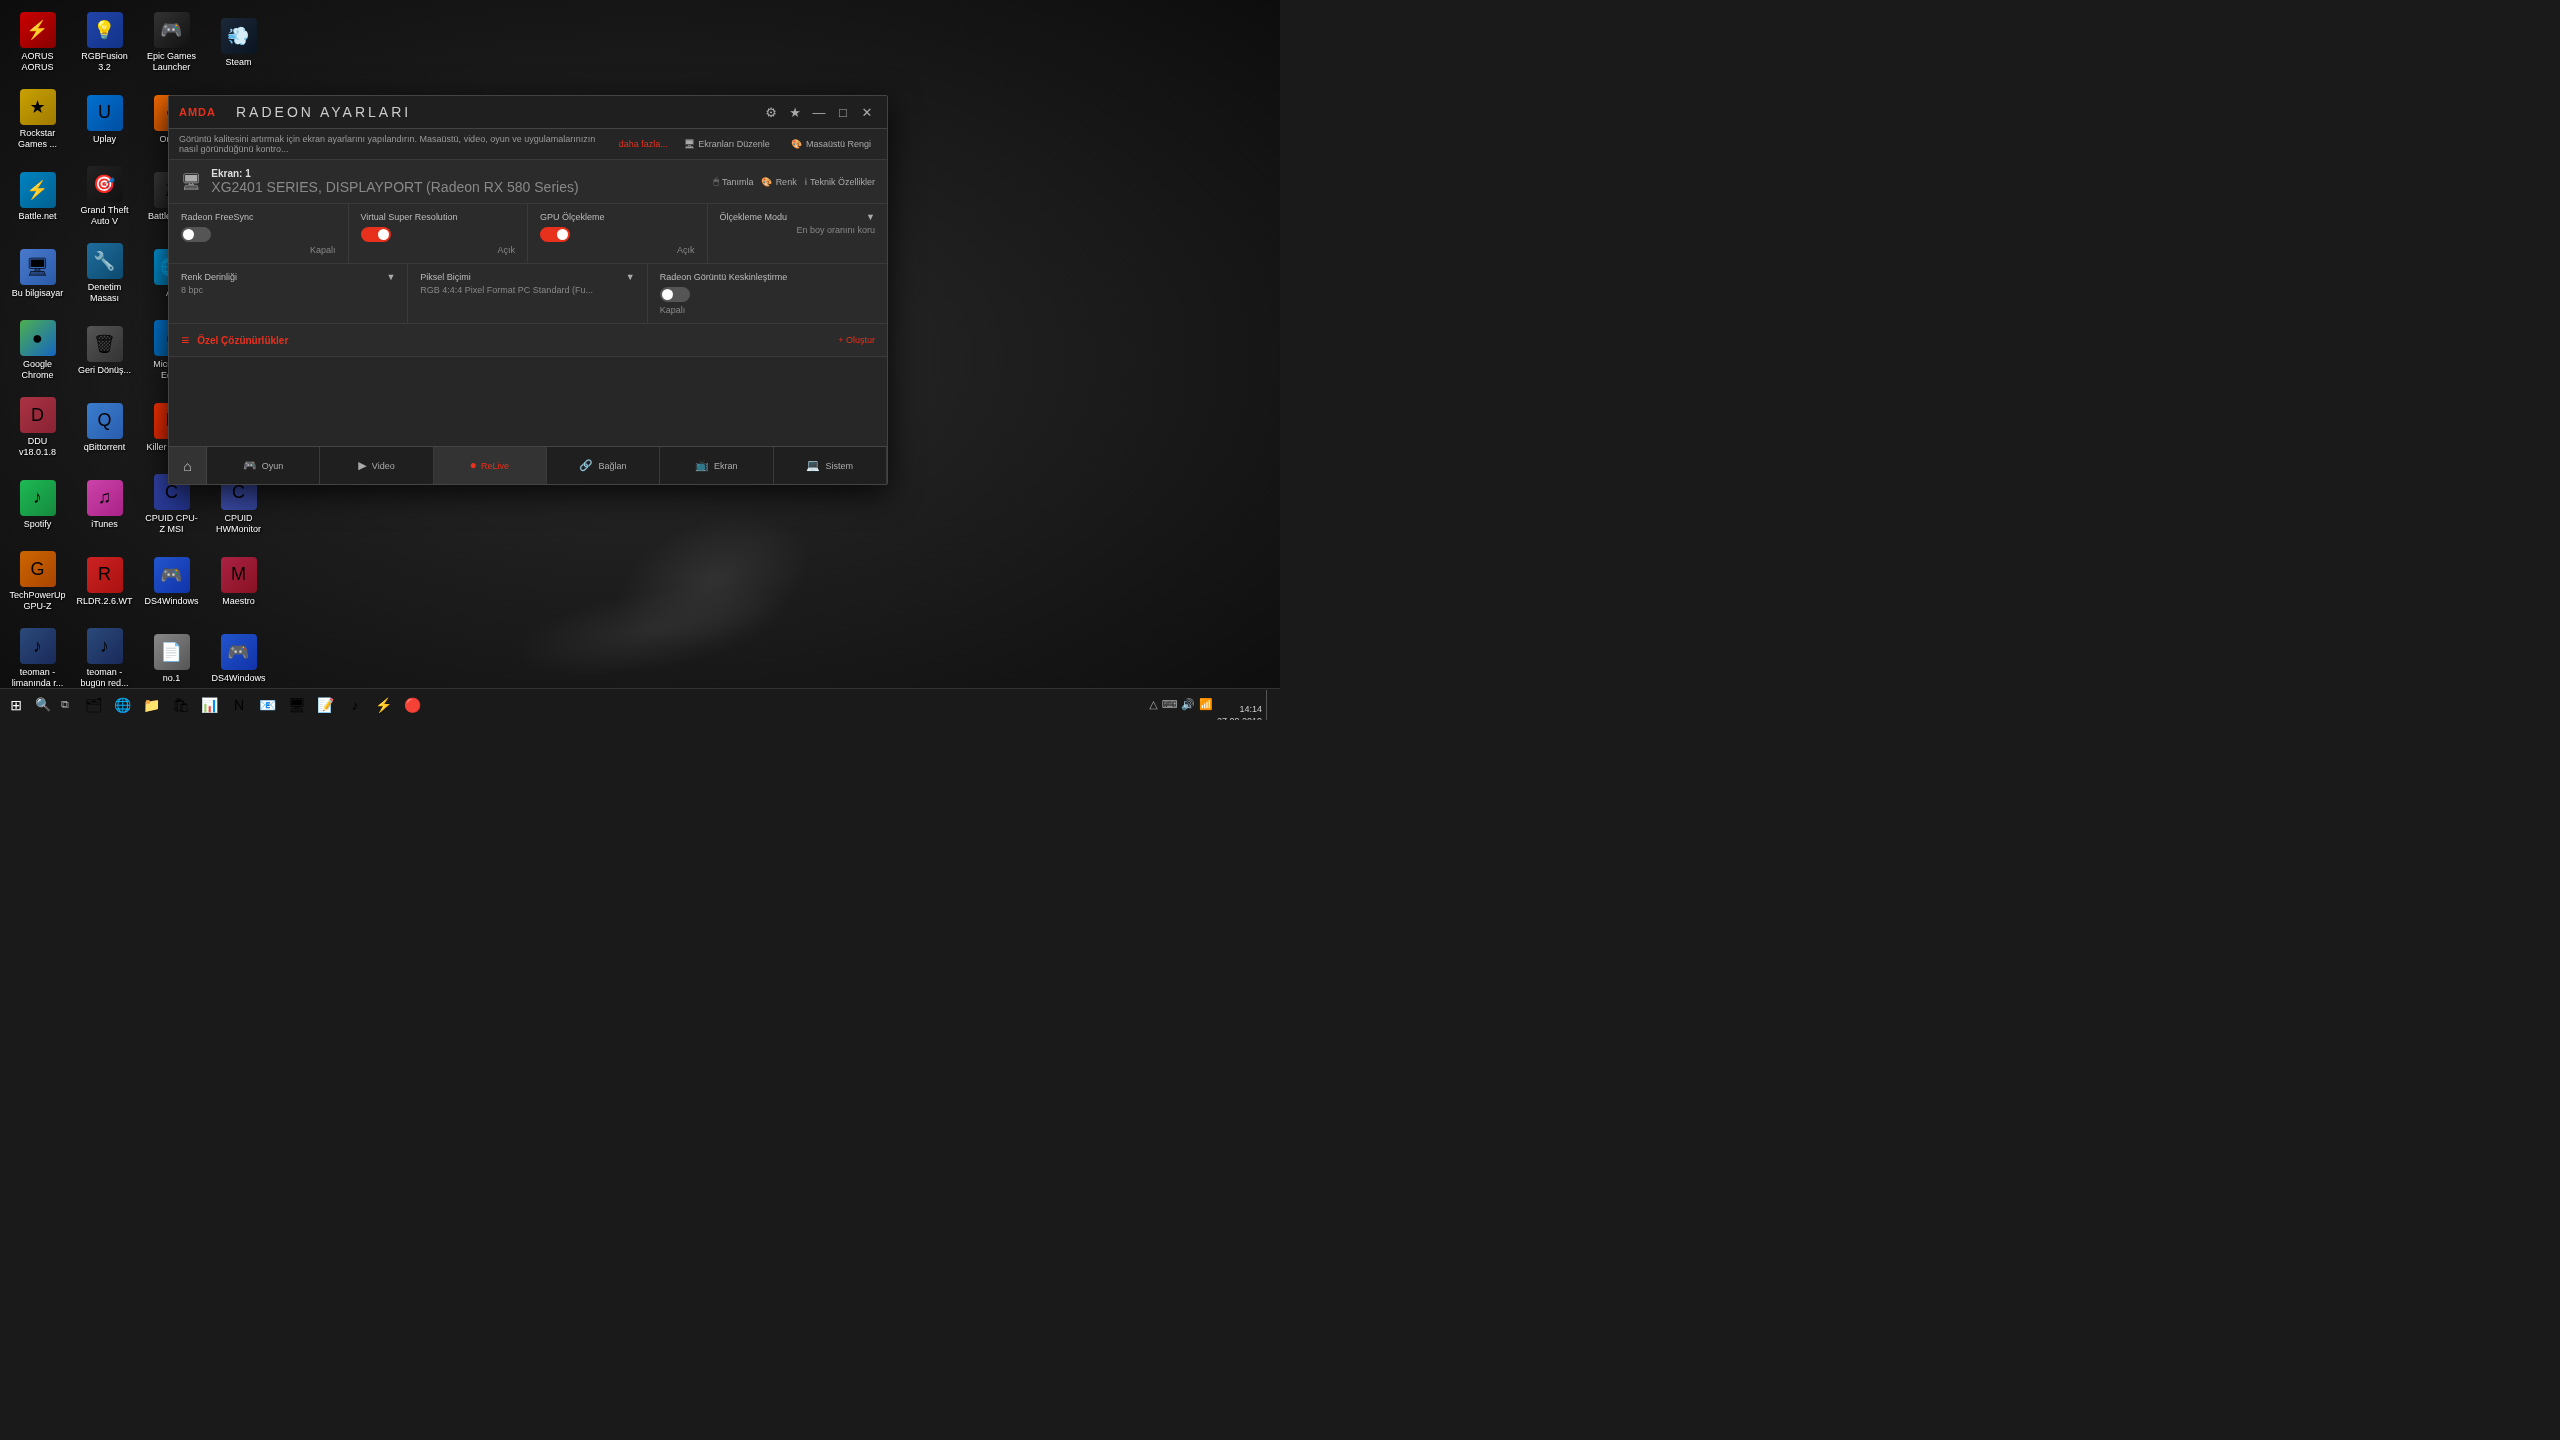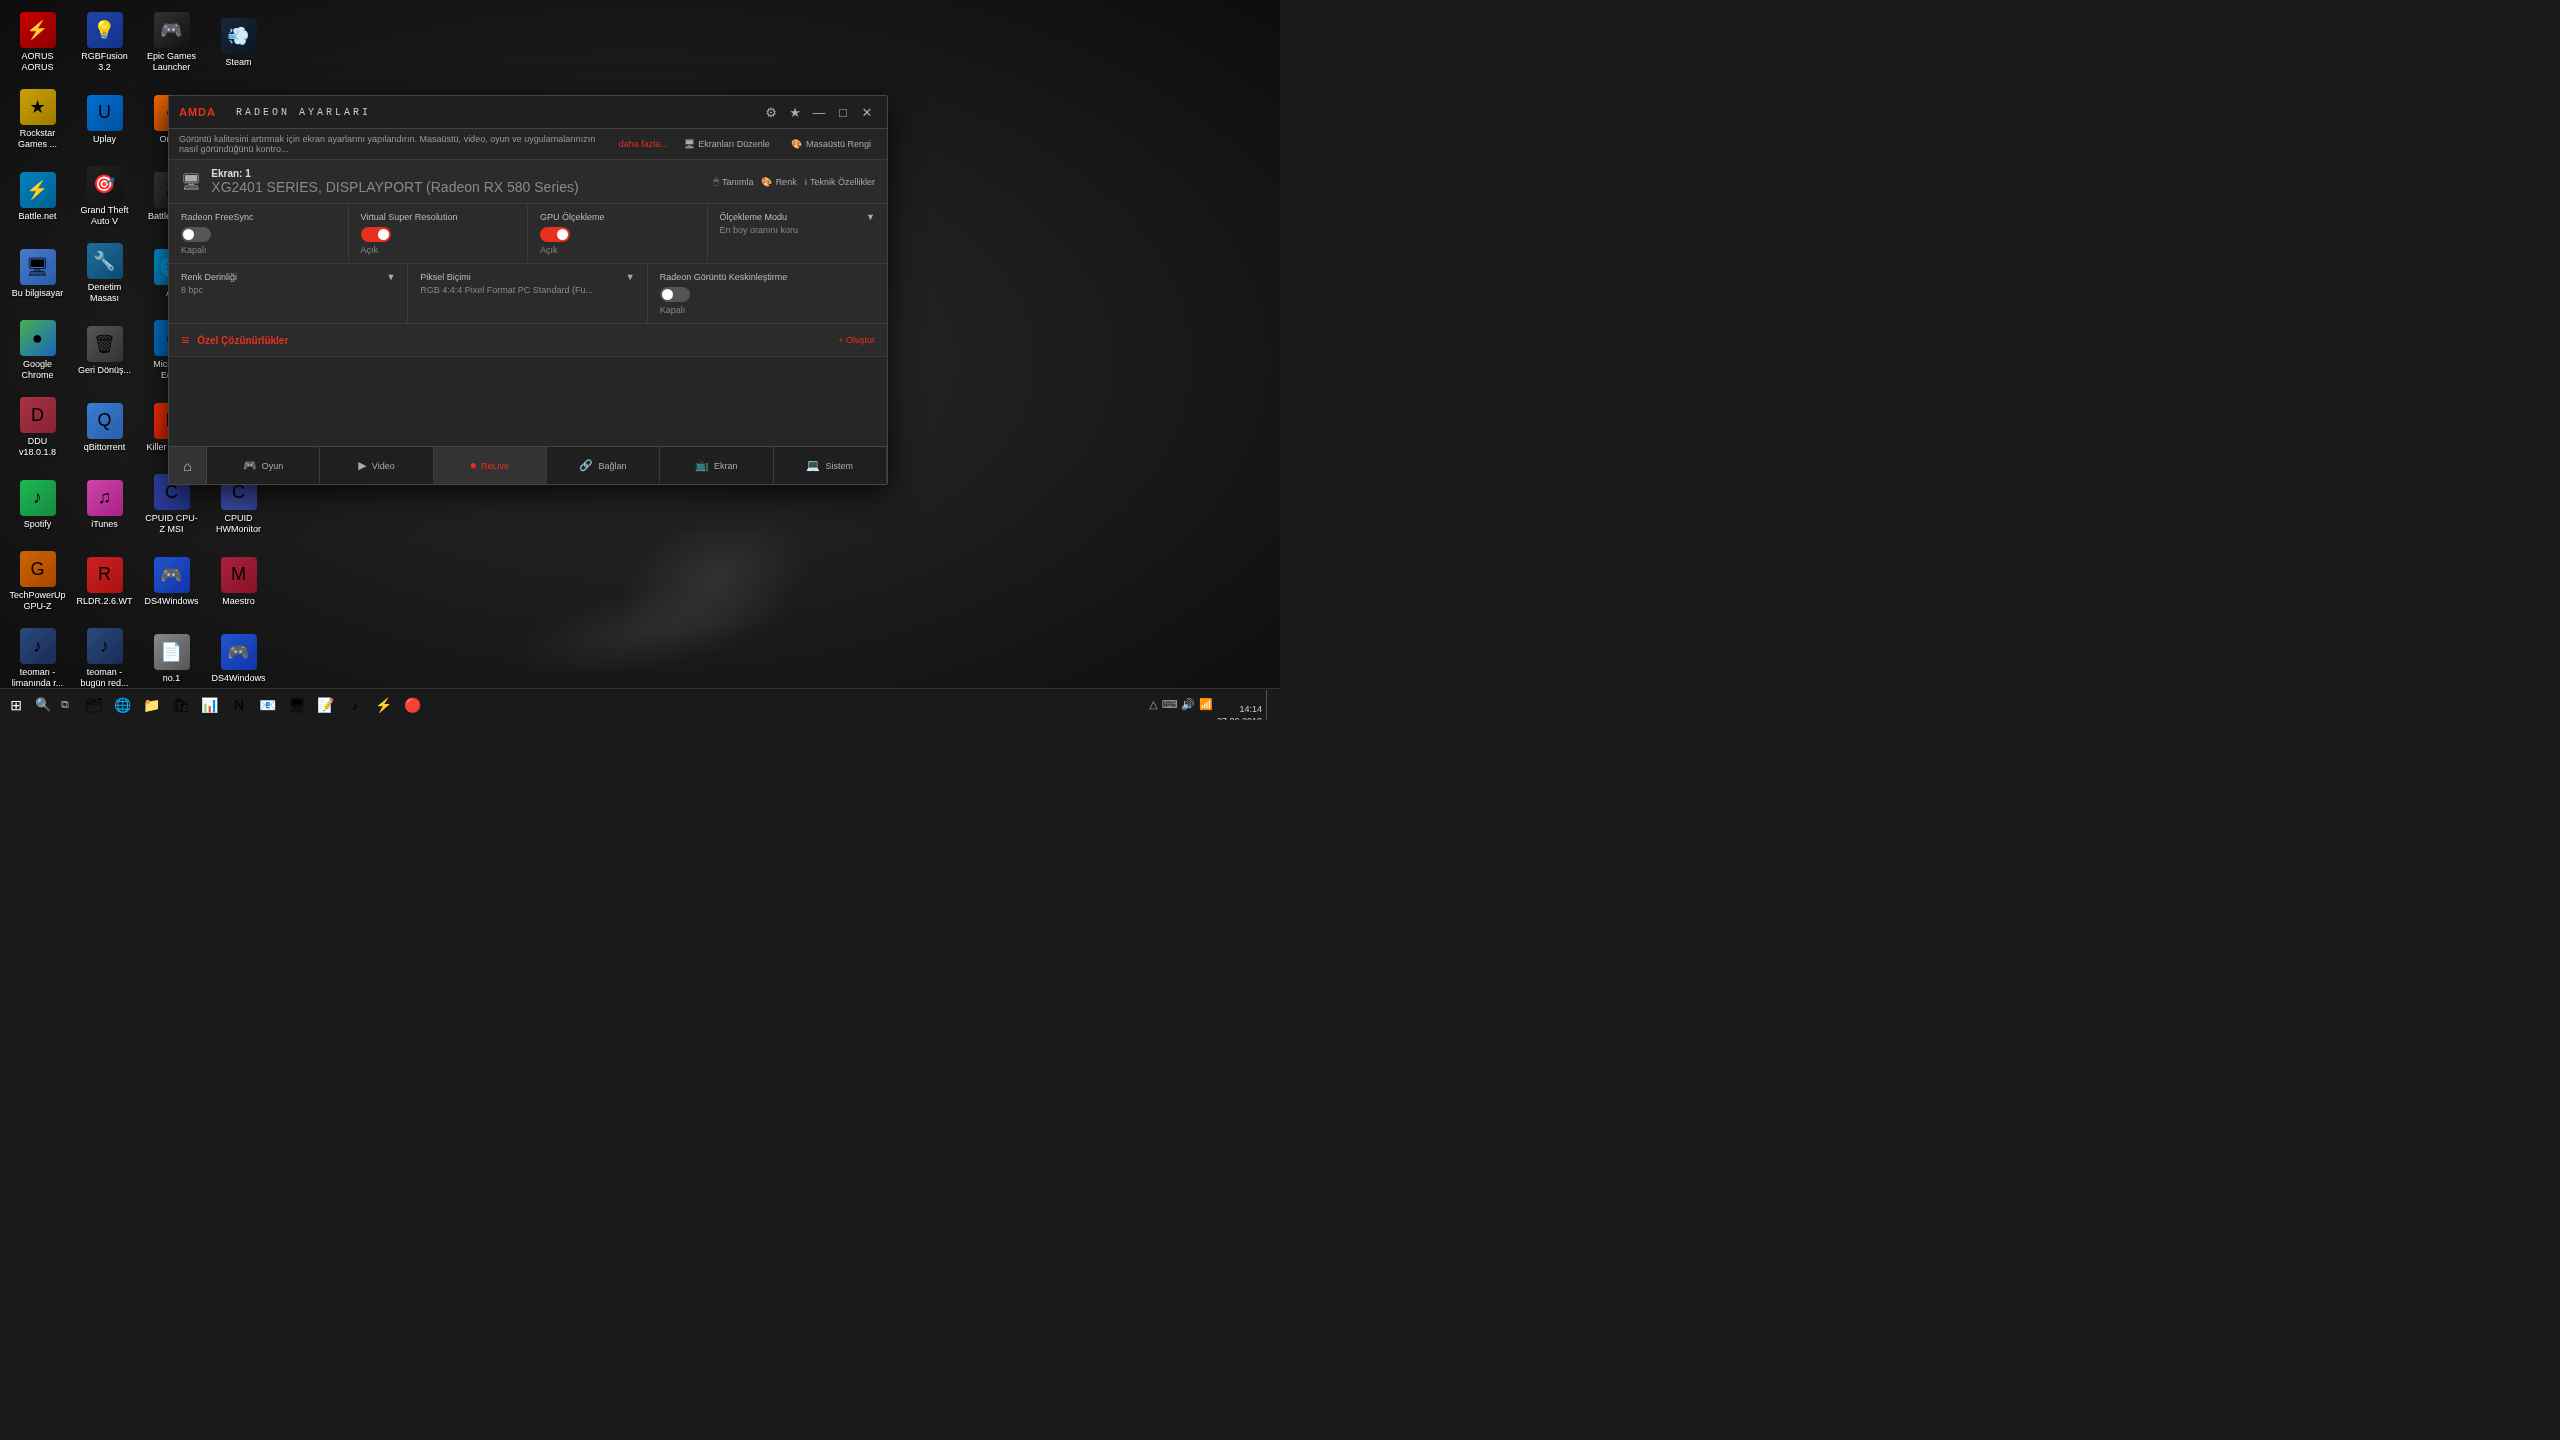--- a/index.html
+++ b/index.html
@@ -126,25 +126,24 @@
     .amd-logo {
       color: #e8311c;
       font-weight: 900;
       font-size: 11px;
       letter-spacing: 1px;
       margin-right: 20px;
     }
 
     .window-title-text {
       color: #ccc;
-      font-size: 10px;
+      font-size: 14px;
       letter-spacing: 3px;
       text-transform: uppercase;
       flex: 1;
-      font-family: Liberation Mono, monospace;
     }
 
     .window-controls {
       display: flex;
       gap: 4px;
       align-items: center;
     }
 
     .win-ctrl-btn {
       width: 20px;
@@ -223,20 +222,21 @@
       display: flex;
       align-items: center;
       gap: 3px;
     }
 
     
     .settings-grid {
       display: grid;
       grid-template-columns: 1fr 1fr 1fr 1fr;
       border-bottom: 1px solid #3a3a3a;
+      text-align: right;
     }
 
     .setting-cell {
       padding: 8px 12px;
       border-right: 1px solid #3a3a3a;
       display: flex;
       flex-direction: column;
       gap: 3px;
     }
     .setting-cell:last-child { border-right: none; }

